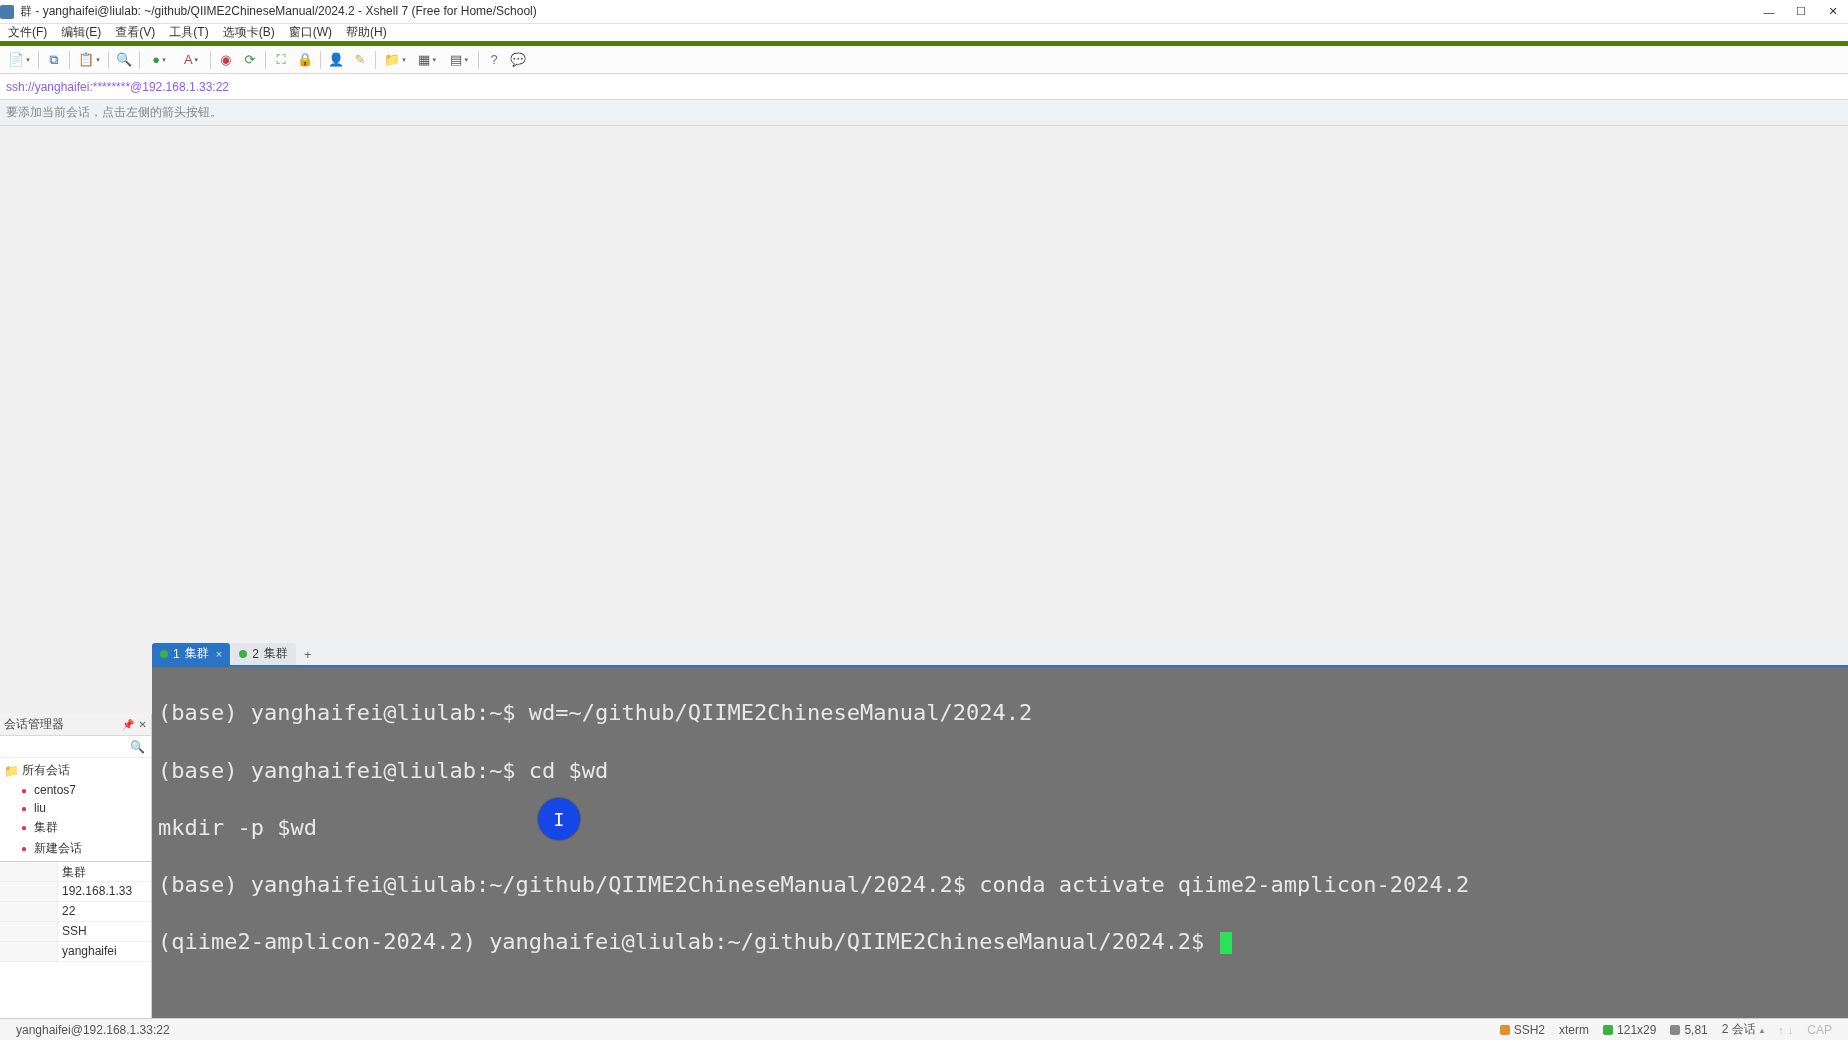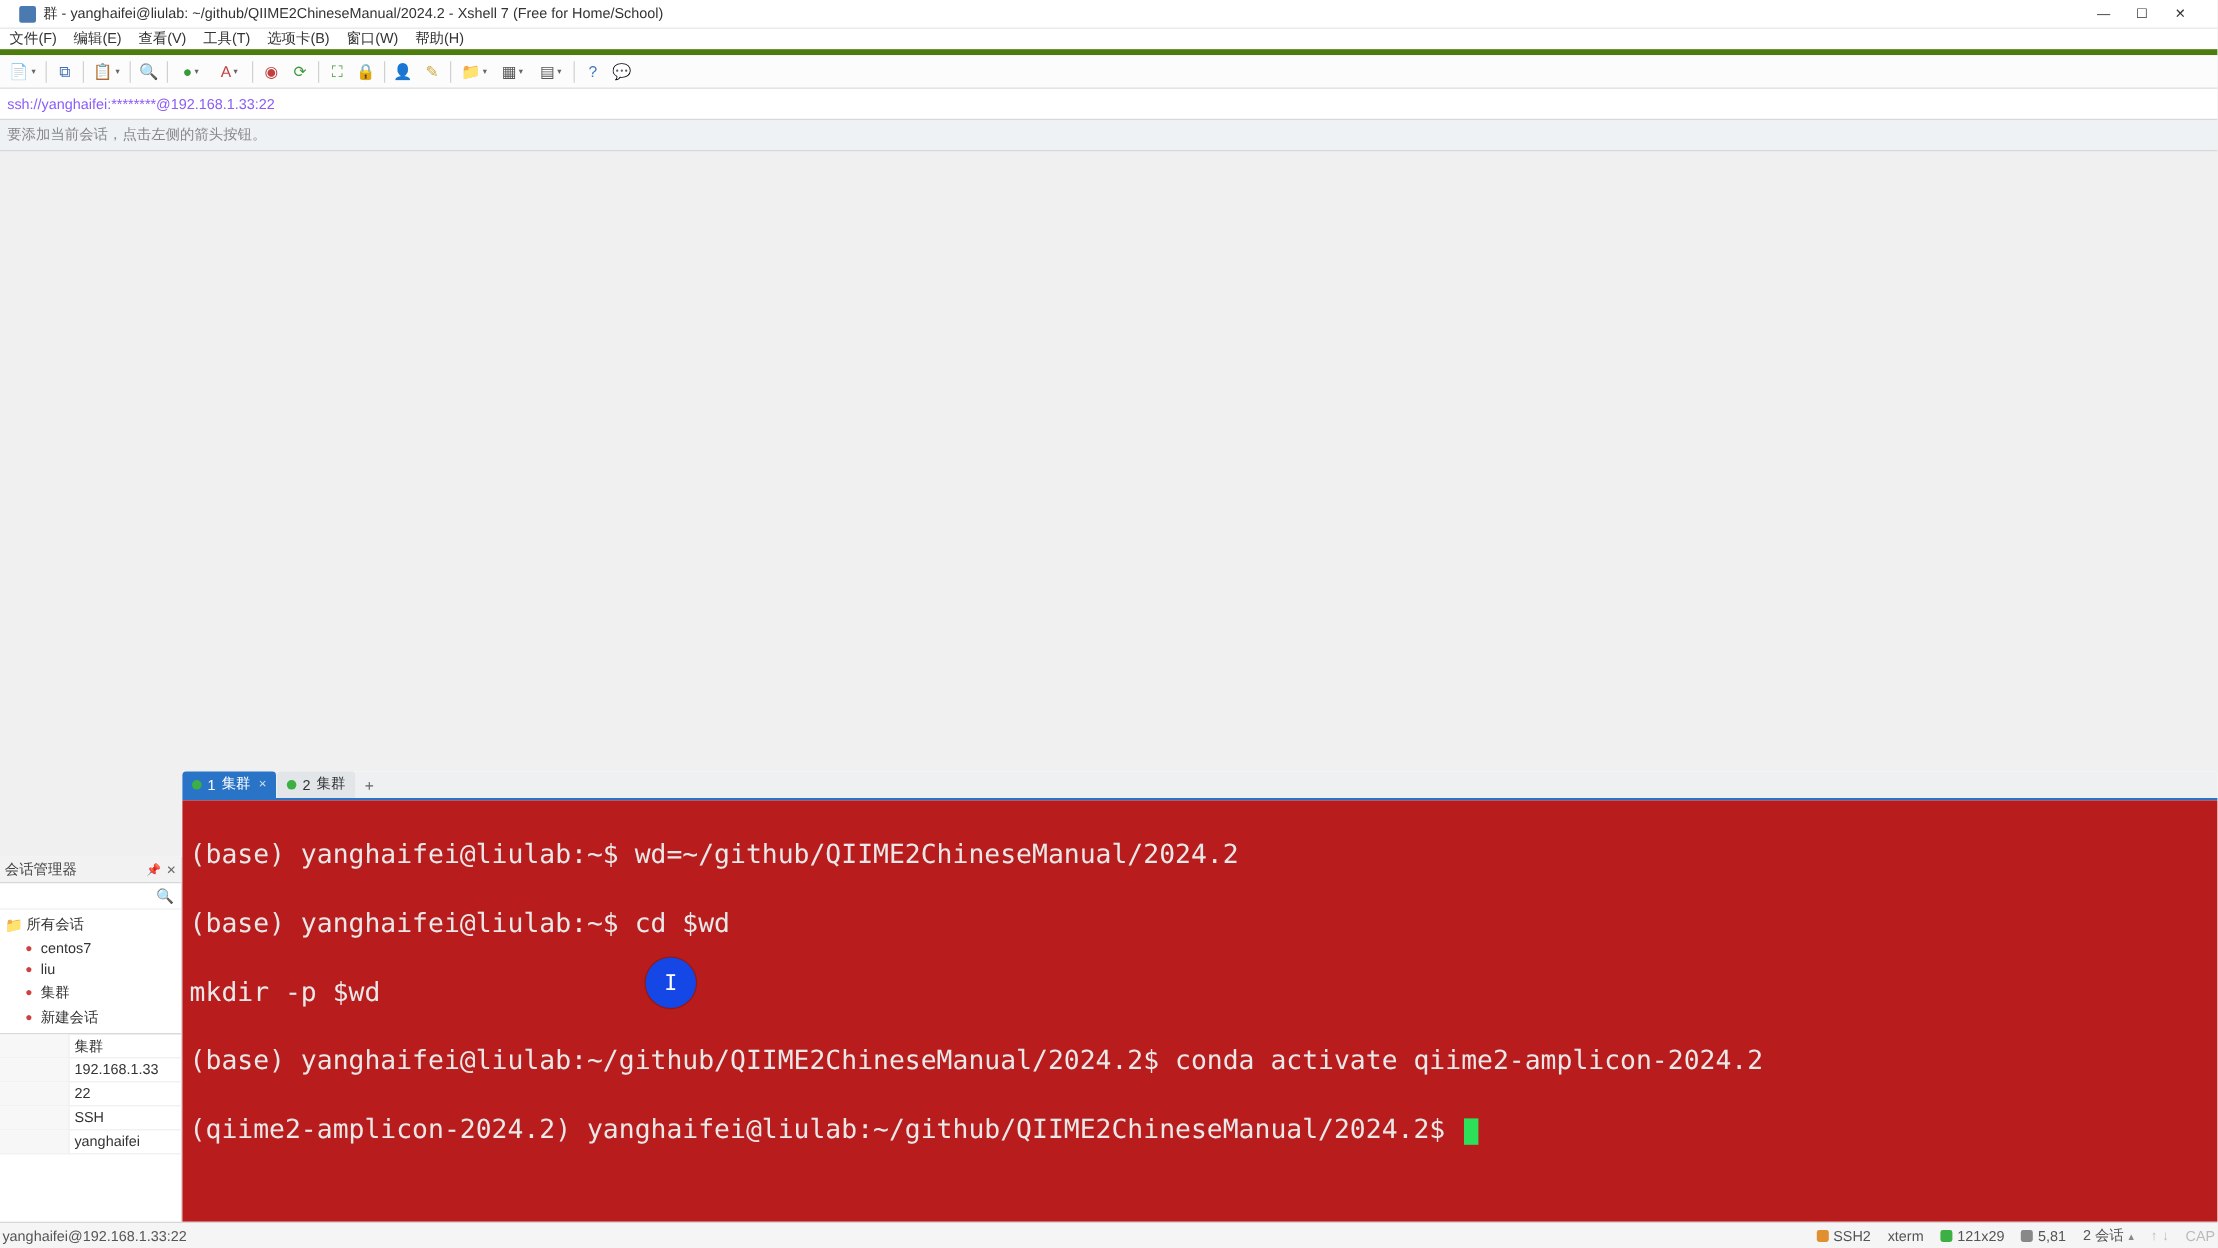--- a/index.html
+++ b/index.html
@@ -11,21 +11,21 @@
   width: 1848px;
   height: 1040px;
   position: relative;
 }
 .titlebar {
   height: 24px;
   background: #fff;
   border-bottom: 1px solid #e0e0e0;
   display: flex;
   align-items: center;
-  padding: 0 16px;
+  padding: 0 0;
   justify-content: space-between;
 }
 .titlebar-left { display: flex; align-items: center; gap: 6px; }
 .titlebar-icon {
   width: 14px; height: 14px; background: #4a7ab0; border-radius: 2px;
 }
 .titlebar-text { font-size: 12px; color: #333; }
 .titlebar-controls { display: flex; gap: 2px; }
 .win-btn {
   width: 30px; height: 20px; display: flex; align-items: center; justify-content: center;
@@ -174,21 +174,21 @@
 }
 .tab-dot { width: 8px; height: 8px; border-radius: 50%; }
 .dot-green { background: #3cb043; }
 .tab-close { font-size: 11px; opacity: 0.8; margin-left: 2px; }
 .tab-add {
   width: 22px; height: 20px; display: flex; align-items: center; justify-content: center;
   color: #666; font-size: 13px; cursor: pointer;
 }
 .terminal {
   flex: 1;
-  background: #b91c1c;
+  background: #737373;
   color: #e8e8e8;
   font-family: "Consolas", "DejaVu Sans Mono", monospace;
   font-size: 22px;
   line-height: 1.3;
   padding: 4px 6px;
   white-space: pre;
   overflow: hidden;
   position: relative;
 }
 .term-line { display: block; }
@@ -208,21 +208,21 @@
   color: #fff; font-family: "Consolas", monospace; font-size: 18px;
   left: 538px; top: 798px;
   box-shadow: 0 0 0 1px rgba(0,0,0,0.2);
 }
 .statusbar {
   height: 22px;
   background: #f5f5f5;
   border-top: 1px solid #d0d0d0;
   display: flex;
   align-items: center;
-  padding: 0 2px;
+  padding: 0 16px;
   font-size: 12px;
   color: #555;
   justify-content: space-between;
 }
 .status-left { display: flex; align-items: center; gap: 8px; }
 .status-right { display: flex; align-items: center; gap: 14px; }
 .status-seg { display: flex; align-items: center; gap: 4px; }
 .st-ico { width: 10px; height: 10px; display: inline-block; }
 .ico-g { background: #3cb043; border-radius: 2px; }
 .ico-o { background: #e09030; border-radius: 2px; }

